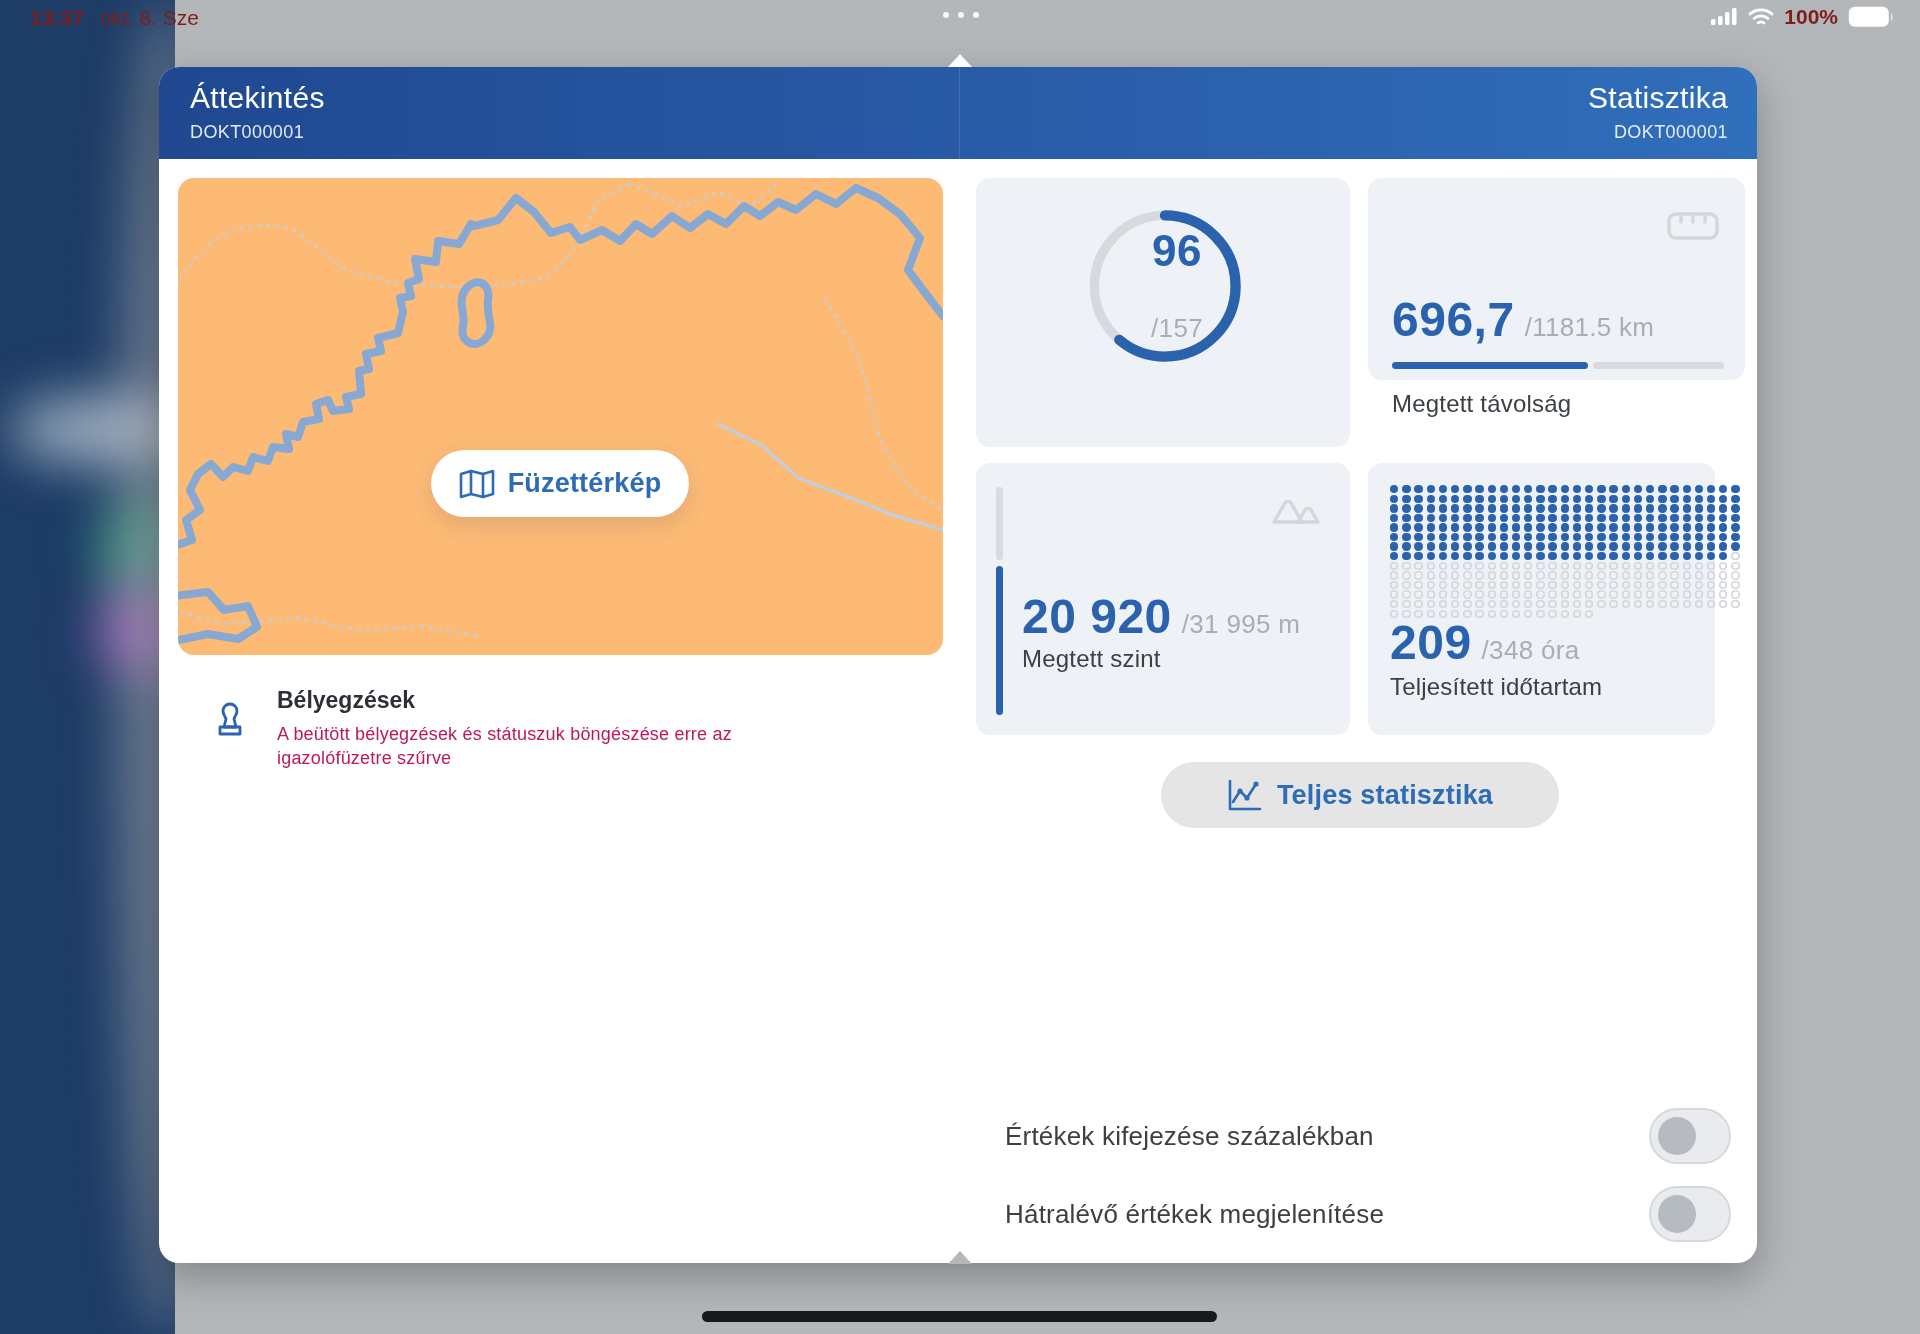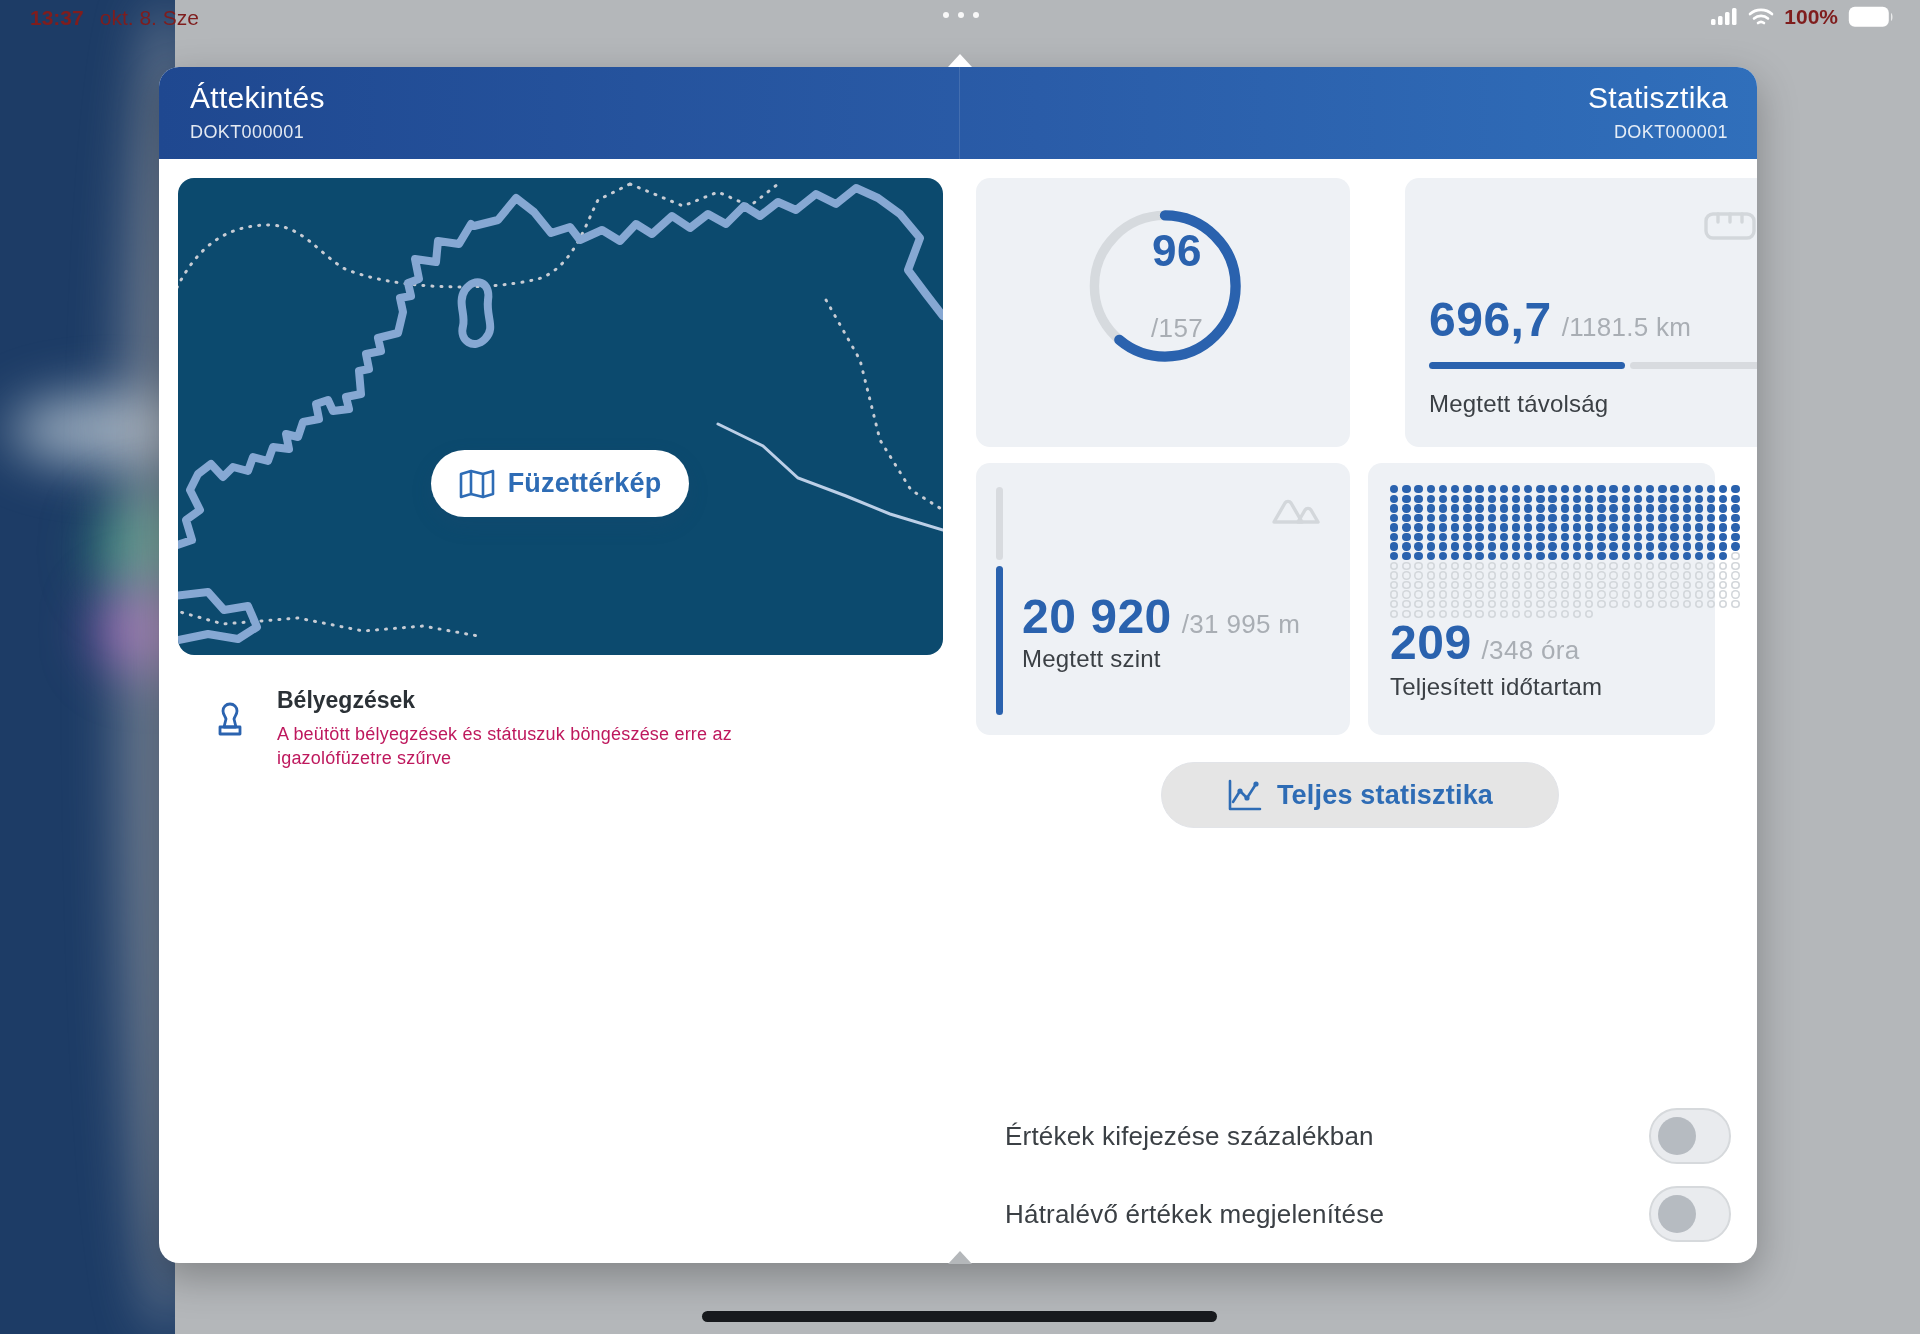--- a/index.html
+++ b/index.html
@@ -51,39 +51,39 @@
   .h-sub   { font-size:18px; font-weight:400; color:rgba(255,255,255,.88); margin-top:7px; letter-spacing:.4px; }
   .header-seam { position:absolute; left:800px; top:0; width:1px; height:92px; background:rgba(255,255,255,.12); }
 
   .caret { position:absolute; width:0; height:0; border-left:12px solid transparent; border-right:12px solid transparent; z-index:60; }
   .caret-top    { left:948px; top:54px;   border-bottom:13px solid #fdfdfe; }
   .caret-bottom { left:948px; top:1251px; border-bottom:13px solid #b4b7ba; }
 
   
   .map {
     position:absolute; left:19px; top:111px; width:765px; height:477px;
-    background:#0c4a6e; border-radius:16px; overflow:hidden;
+    background:#fdba74; border-radius:16px; overflow:hidden;
   }
   .map-btn {
     position:absolute; left:253px; top:272px; width:258px; height:67px;
     background:#fff; border:none; border-radius:34px;
     display:flex; align-items:center; justify-content:center; gap:13px;
     box-shadow:0 8px 22px rgba(40,70,110,.14); cursor:pointer;
   }
   .map-btn span { color:#2e6cb5; font-size:27px; font-weight:700; letter-spacing:.2px; }
 
   .stamps-row { position:absolute; left:54px; top:620px; width:620px; display:flex; gap:30px; cursor:pointer; }
   .stamps-icon { margin-top:14px; }
   .stamps-title { font-size:23px; font-weight:700; color:#2b3136; }
   .stamps-desc  { font-size:18px; color:#be185d; line-height:1.35; margin-top:8px; width:520px; letter-spacing:.2px; }
 
   
   .card { position:absolute; background:#eef1f5; border-radius:14px; }
   .card-1 { left:817px;  top:111px; width:374px; height:269px; }
-  .card-2 { left:1246px; top:111px; width:377px; height:269px; }
+  .card-2 { left:1209px; top:111px; width:377px; height:202px; }
   .card-3 { left:817px;  top:396px; width:374px; height:272px; }
   .card-4 { left:1209px; top:396px; width:347px; height:272px; }
 
   .card-label { font-size:24px; color:#3b4045; letter-spacing:.2px; }
   .big-num  { font-size:48px; font-weight:800; color:#2a62ae; letter-spacing:.5px; }
   .sub-num  { font-size:26px; color:#a9aeb4; letter-spacing:.3px; }
 
   
   .ring-wrap { position:absolute; left:109px; top:28px; width:160px; height:160px; }
   .ring-text { position:absolute; left:12px; top:0; width:160px; height:160px; display:flex; flex-direction:column; align-items:center; justify-content:center;gap:36px; }

